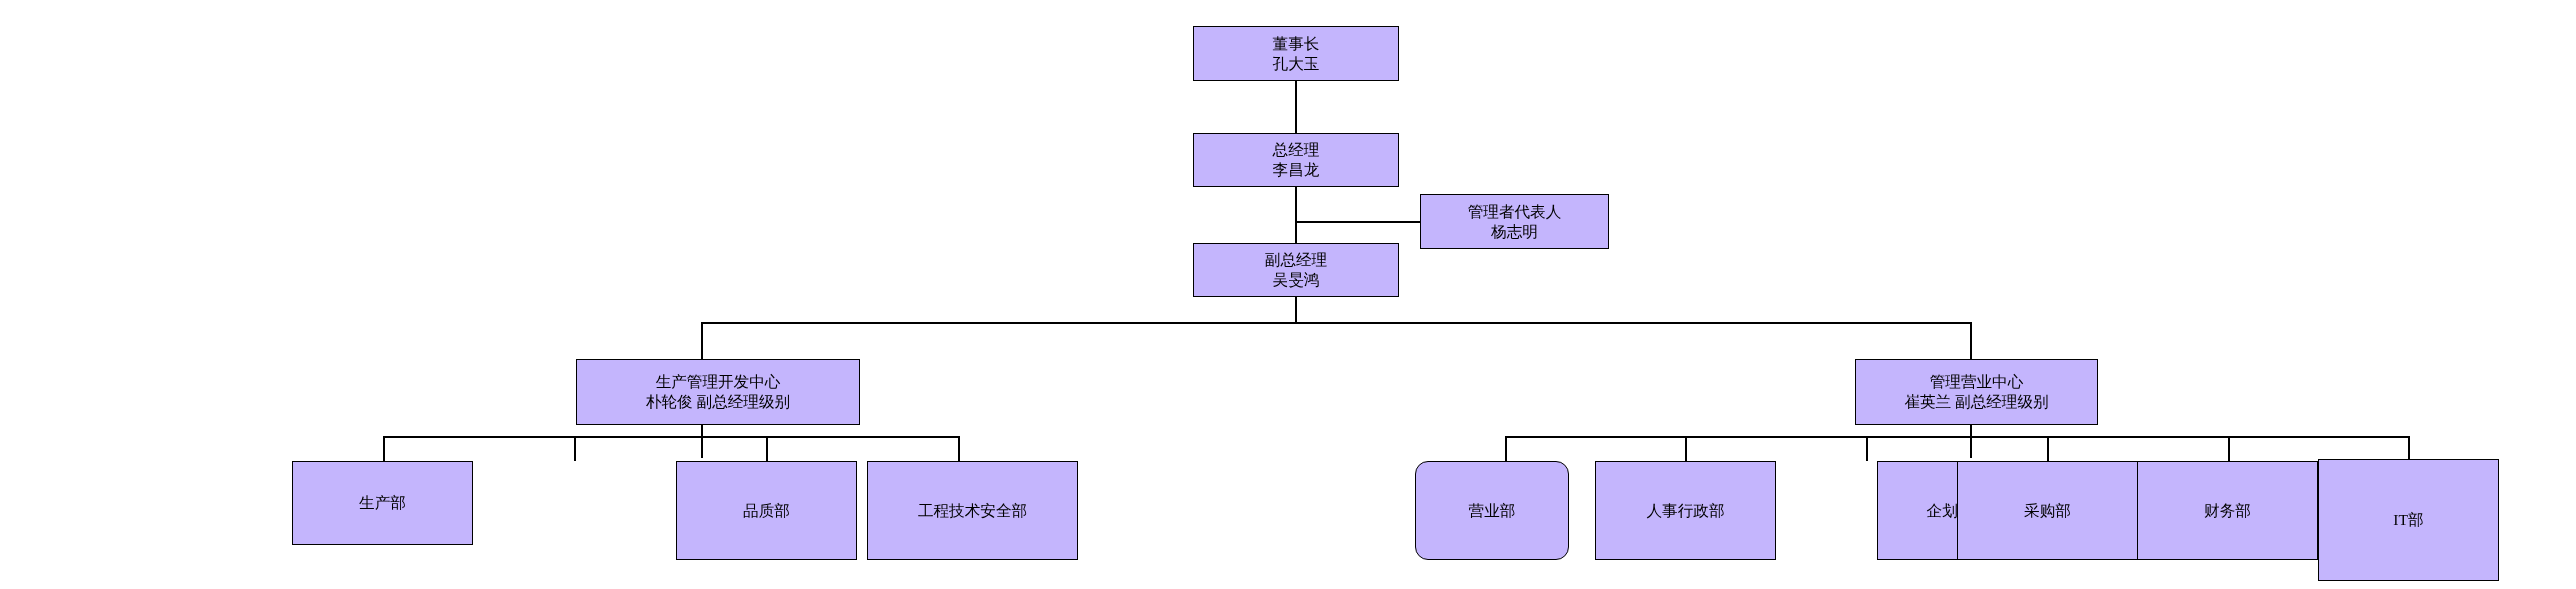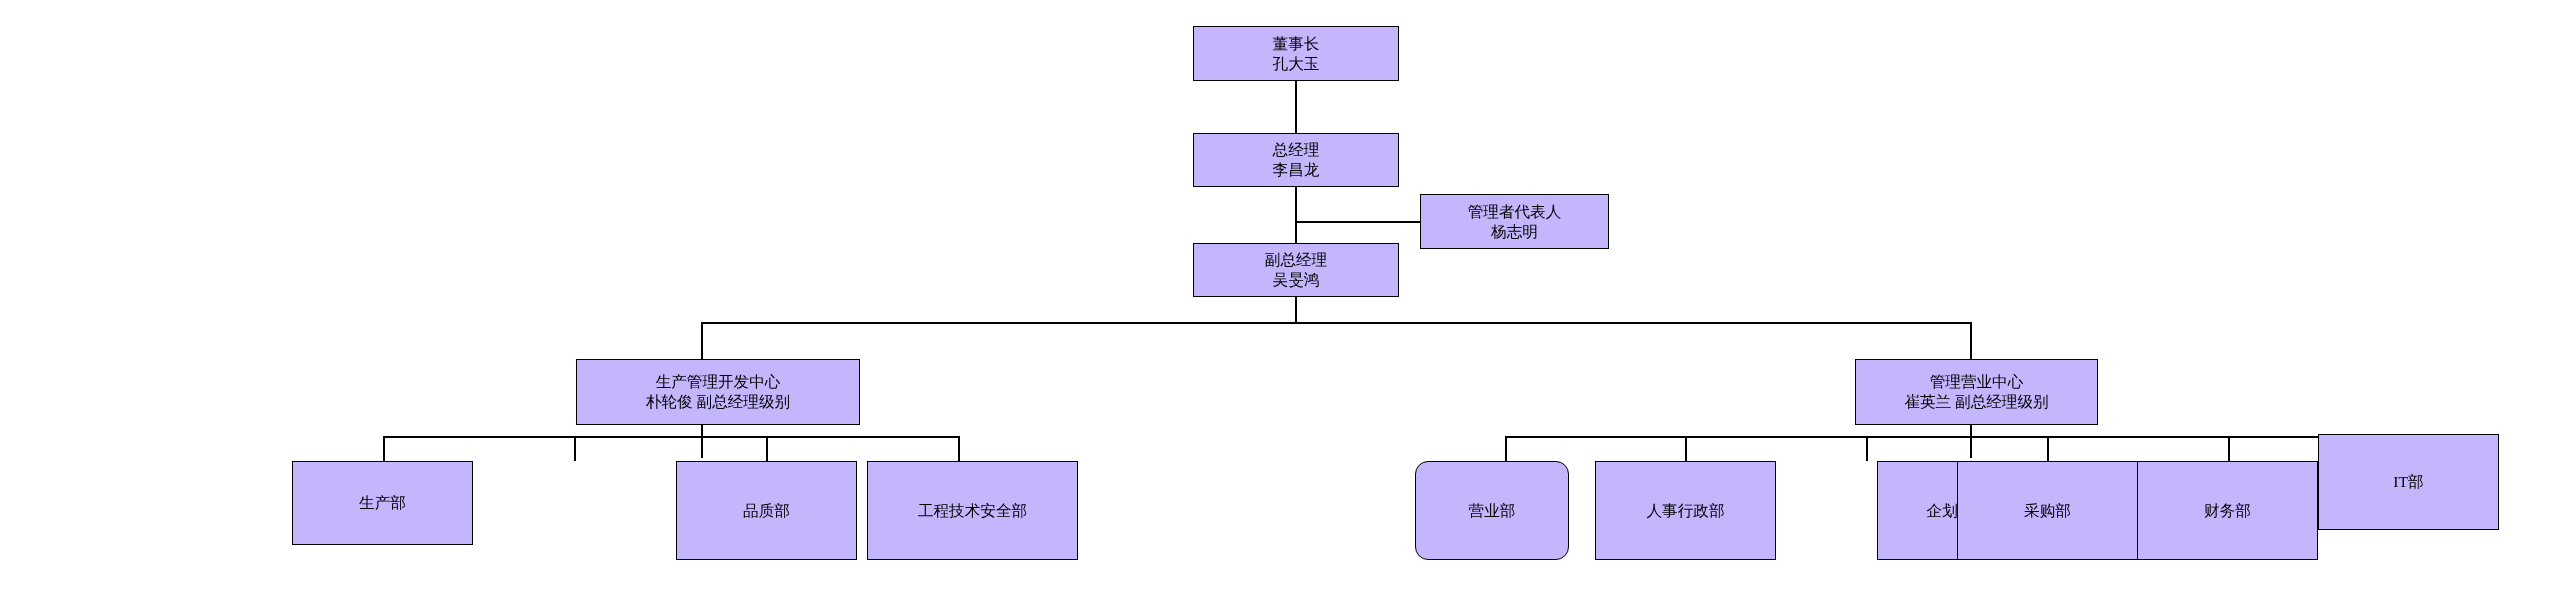--- a/index.html
+++ b/index.html
@@ -143,18 +143,18 @@
   </div>
   <div class="node dept" style="left:1877px; top:461px; width:146px; height:99px;">
     <span class="line1">企划部</span>
   </div>
   <div class="node dept" style="left:2137px; top:461px; width:181px; height:99px;">
     <span class="line1">财务部</span>
   </div>
   <div class="node dept" style="left:1957px; top:461px; width:181px; height:99px;">
     <span class="line1">采购部</span>
   </div>
-  <div class="node dept" style="left:2318px; top:434px; width:181px; height:96px;">
+  <div class="node dept" style="left:2318px; top:459px; width:181px; height:122px;">
     <span class="line1">IT部</span>
   </div>
 
 </div>
 
 
 </body></html>

